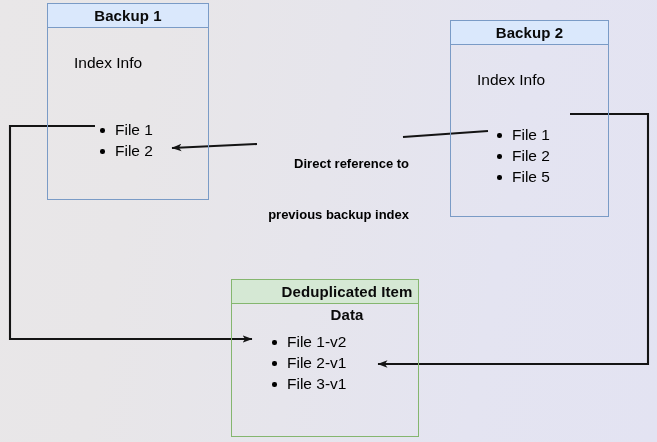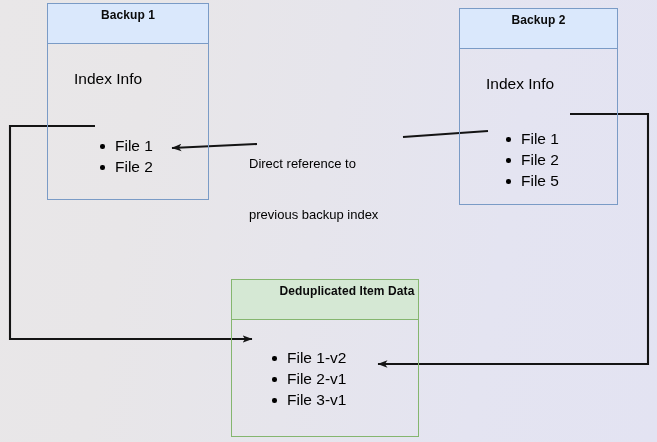--- a/index.html
+++ b/index.html
@@ -31,24 +31,24 @@
 
   
   .box {
     position: absolute;
     box-sizing: border-box;
     border: 1px solid #7a9bc6;
     background: transparent;
   }
   .box-header {
     box-sizing: border-box;
-    height: 40px;
+    height: 24px;
     line-height: 23px;
     text-align: center;
-    font-size: 12px;
+    font-size: 15px;
     font-weight: bold;
     color: #0a0a0a;
     background: #dae8fc;
     border-bottom: 1px solid #7a9bc6;
     letter-spacing: 0.1px;
   }
   .box-body {
     position: relative;
     height: calc(100% - 24px);
     text-align: right;
@@ -93,25 +93,26 @@
     top: 9px;
     width: 4.5px;
     height: 4.5px;
     border-radius: 50%;
     background: #000;
   }
 
   
   .edge-label {
     position: absolute;
-    text-align: left;
+    text-align: right;
     font-size: 13px;
     line-height: 17px;
     color: #000;
     white-space: pre;
+    font-weight: bold;
   }
 </style>
 </head>
 <body>
 
 <div id="canvas">
 
   <svg id="edges" viewBox="0 0 657 442" width="657" height="442">
     <defs>
       <marker id="arrowEnd" markerWidth="12" markerHeight="12" refX="9.5" refY="4" orient="auto" markerUnits="userSpaceOnUse">
@@ -130,21 +131,21 @@
     <div class="box-header">Backup 1</div>
     <div class="box-body">
       <div class="index-title">Index Info</div>
       <ul class="file-list" style="left:50px; top:91px;">
         <li>File 1</li>
         <li>File 2</li>
       </ul>
     </div>
   </div>
 
-  <div class="box" style="left:450px; top:8px; width:159px; height:197px;margin-left:9px;">
+  <div class="box" style="left:450px; top:20px; width:159px; height:197px;">
     <div class="box-header">Backup 2</div>
     <div class="box-body">
       <div class="index-title">Index Info</div>
       <ul class="file-list" style="left:44px; top:79px;">
         <li>File 1</li>
         <li>File 2</li>
         <li>File 5</li>
       </ul>
     </div>
   </div>

